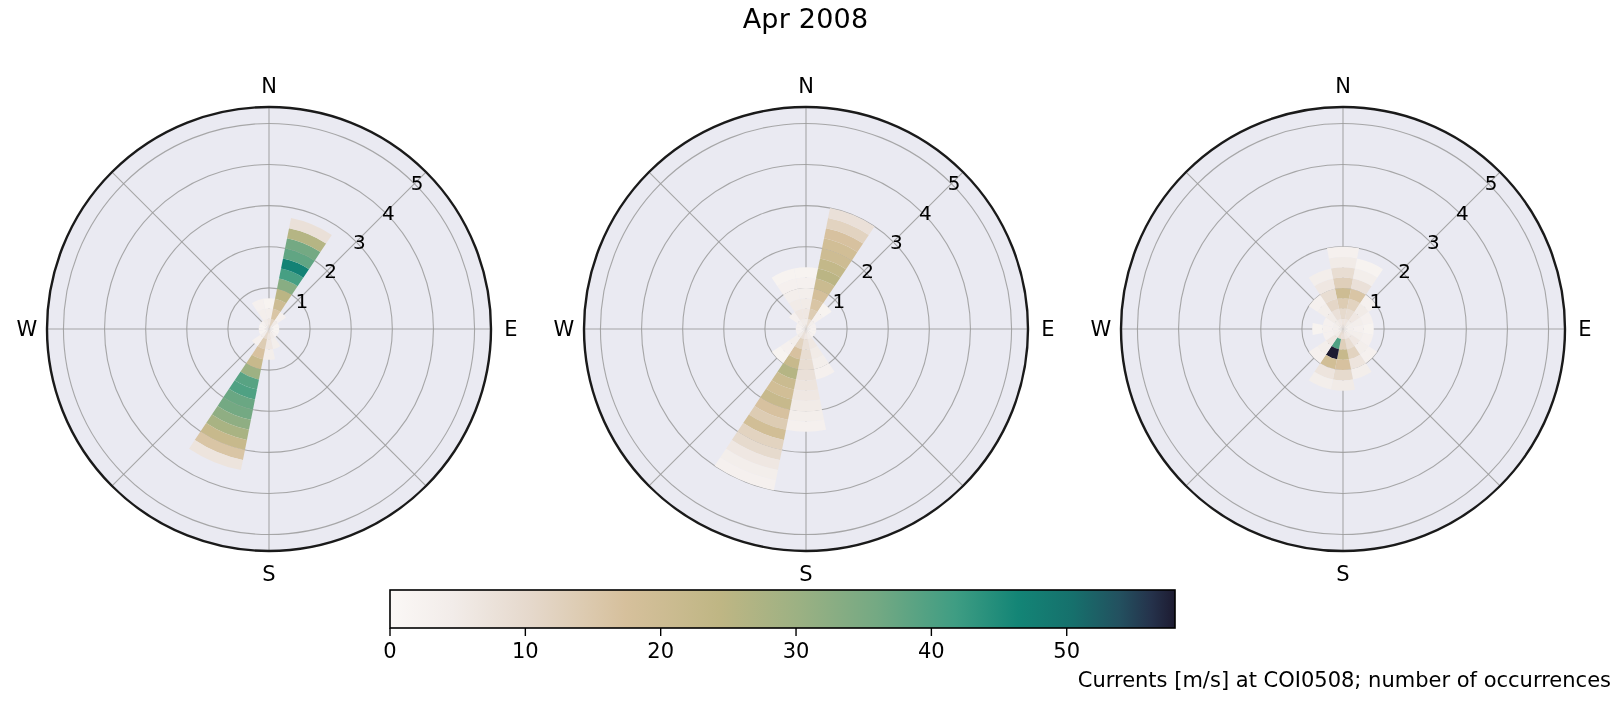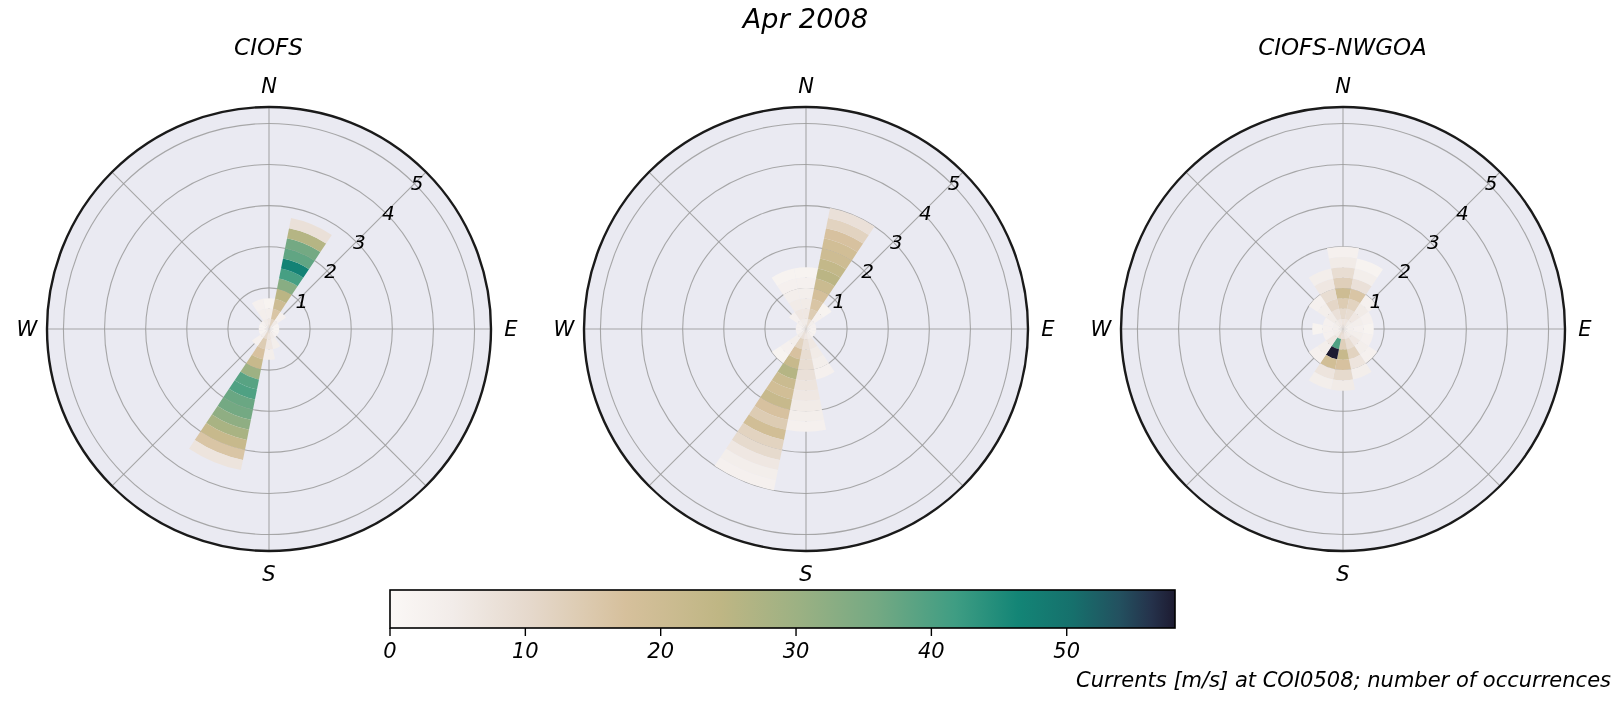--- a/index.html
+++ b/index.html
@@ -1,18 +1,18 @@
 <!DOCTYPE html>
 <html><head>
 <meta charset="utf-8">
 <style>
   html,body{margin:0;padding:0;background:#ffffff;}
   body{width:1611px;height:724px;overflow:hidden;
        font-family:"DejaVu Sans","Liberation Sans",sans-serif;color:#000;}
-  #figure{position:relative;width:1611px;height:724px;font-style:italic;}
+  #figure{position:relative;width:1611px;height:724px;}
   .suptitle{position:absolute;left:0;top:4px;width:1611px;text-align:center;
             font-size:27px;line-height:30px;letter-spacing:.2px;}
   .panel{position:absolute;top:0;width:537px;height:600px;}
   .panel.p0{left:0;}
   .panel.p1{left:537px;}
   .panel.p2{left:1074px;}
   .panel-title{position:absolute;left:0;top:34px;width:537px;text-align:center;
                font-size:23px;line-height:26px;}
   .panel svg{position:absolute;left:0;top:0;}
   .cbar-wrap{position:absolute;left:0;top:578px;width:1611px;height:146px;}
@@ -21,21 +21,20 @@
   text{font-family:"DejaVu Sans","Liberation Sans",sans-serif;}
 </style>
 </head>
 <body>
 
 <div id="figure">
 
   <div class="suptitle">Apr 2008</div>
 
   <div class="panel p0">
-    <div class="panel-title">CIOFS</div>
     <svg width="537" height="600">
         <circle cx="269" cy="329" r="222" fill="#eaeaf2" stroke="none"></circle>
         <g>
           <circle cx="269" cy="329" r="41.11111111111111" fill="none" stroke="#9a9a9a" stroke-width="1.1" opacity="0.85"></circle>
           <circle cx="269" cy="329" r="82.22222222222221" fill="none" stroke="#9a9a9a" stroke-width="1.1" opacity="0.85"></circle>
           <circle cx="269" cy="329" r="123.33333333333331" fill="none" stroke="#9a9a9a" stroke-width="1.1" opacity="0.85"></circle>
           <circle cx="269" cy="329" r="164.44444444444443" fill="none" stroke="#9a9a9a" stroke-width="1.1" opacity="0.85"></circle>
           <circle cx="269" cy="329" r="205.55555555555554" fill="none" stroke="#9a9a9a" stroke-width="1.1" opacity="0.85"></circle>
         </g>
         <g>
@@ -211,21 +210,20 @@
         <text x="27" y="336" text-anchor="middle" font-size="21" fill="#000000">W</text>
         <text x="301.81515864343834" y="307.67748153477254" text-anchor="middle" font-size="20" fill="#000000">1</text>
         <text x="330.6303172868766" y="278.3549630695451" text-anchor="middle" font-size="20" fill="#000000">2</text>
         <text x="359.44547593031496" y="249.03244460431762" text-anchor="middle" font-size="20" fill="#000000">3</text>
         <text x="388.26063457375324" y="219.70992613909016" text-anchor="middle" font-size="20" fill="#000000">4</text>
         <text x="417.0757932171916" y="190.3874076738627" text-anchor="middle" font-size="20" fill="#000000">5</text>
       </svg>
   </div>
 
   <div class="panel p2">
-    <div class="panel-title">CIOFS-NWGOA</div>
     <svg width="537" height="600">
         <circle cx="269" cy="329" r="222" fill="#eaeaf2" stroke="none"></circle>
         <g>
           <circle cx="269" cy="329" r="41.11111111111111" fill="none" stroke="#9a9a9a" stroke-width="1.1" opacity="0.85"></circle>
           <circle cx="269" cy="329" r="82.22222222222221" fill="none" stroke="#9a9a9a" stroke-width="1.1" opacity="0.85"></circle>
           <circle cx="269" cy="329" r="123.33333333333331" fill="none" stroke="#9a9a9a" stroke-width="1.1" opacity="0.85"></circle>
           <circle cx="269" cy="329" r="164.44444444444443" fill="none" stroke="#9a9a9a" stroke-width="1.1" opacity="0.85"></circle>
           <circle cx="269" cy="329" r="205.55555555555554" fill="none" stroke="#9a9a9a" stroke-width="1.1" opacity="0.85"></circle>
         </g>
         <g>

